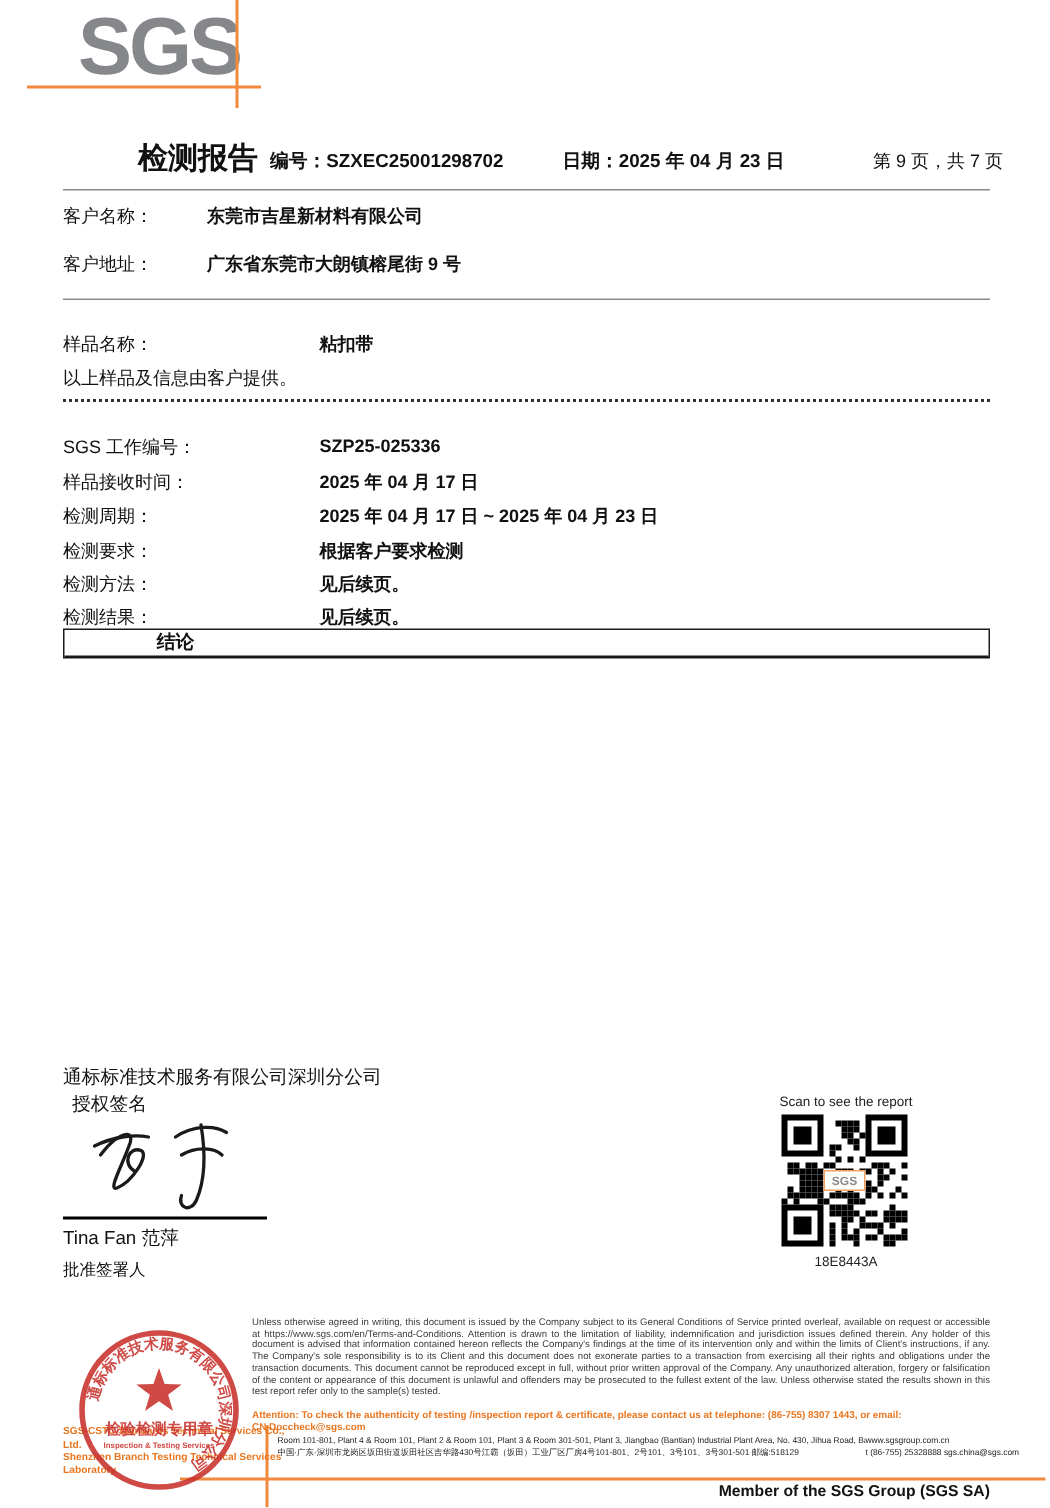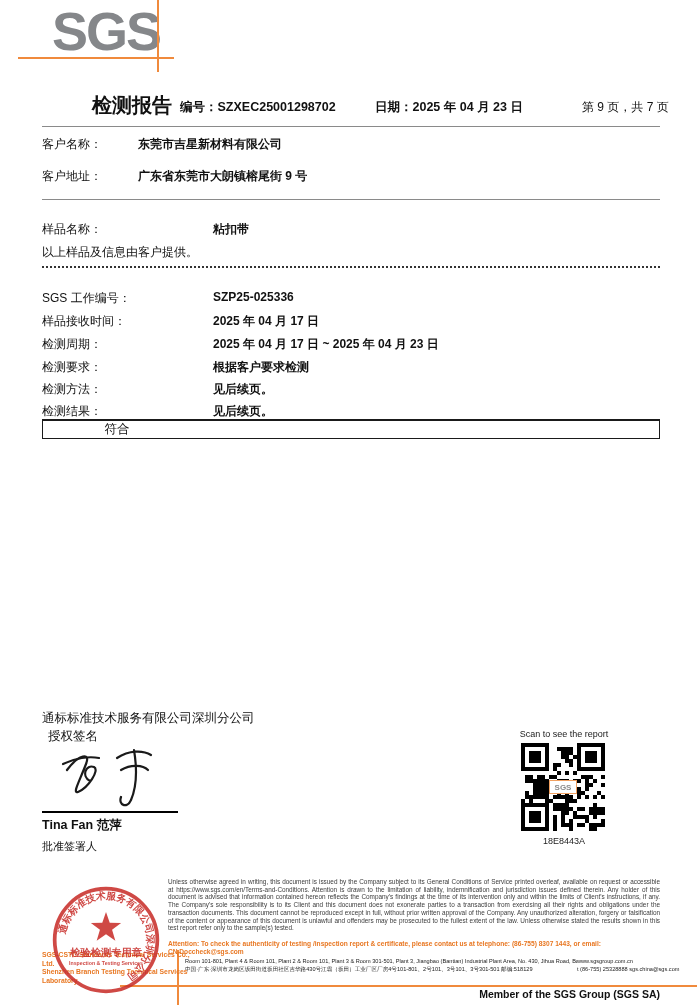--- a/index.html
+++ b/index.html
@@ -38,21 +38,21 @@
   .rt-c2 { width:148px; display:flex; align-items:center; justify-content:center; }
   .rt-h { font-size:12.5px; font-weight:bold; }
   .rt-req { font-size:12.5px; font-weight:bold; line-height:20px; padding:3px 6px; }
   .rt-con { font-size:12.5px; }
 
   
   .sig-co { left:42px; top:710px; font-size:12.5px; }
   .sig-auth { left:48px; top:728px; font-size:12.5px; }
   .sig-svg { left:55px; top:740px; }
   .sig-line { left:42px; top:811px; width:136px; height:2px; background:#000; }
-  .sig-name { left:42px; top:817px; font-size:12.5px; font-weight:bold; }
+  .sig-name { left:42px; top:817px; font-size:12.5px; font-weight:normal; }
   .sig-title { left:42px; top:839px; font-size:11px;font-family:Liberation Serif, serif; }
 
   
   .qr-caption { left:512px; top:729px; width:104px; text-align:center; font-size:9px; color:#222; }
   .qr-box { left:521px; top:743px; width:84px; height:88px; background:#fff; }
   .qr-modules { position:absolute; left:0; top:0; width:84px; height:88px; }
   .qr-modules div { position:absolute; width:4px; height:4px; background:#000; }
   .finder { position:absolute; width:28px; height:28px; border:4px solid #000; }
   .finder::after { content:""; position:absolute; left:4px; top:4px; width:12px; height:12px; background:#000; }
   .finder.tl { left:0; top:0; } .finder.tr { right:0; top:0; } .finder.bl { left:0; bottom:0; }
@@ -115,23 +115,23 @@
   <div class="abs val" style="left:213px;top:336px">2025 年 04 月 17 日 ~ 2025 年 04 月 23 日</div>
   <div class="abs lbl" style="left:42px;top:359px">检测要求：</div>
   <div class="abs val" style="left:213px;top:359px">根据客户要求检测</div>
   <div class="abs lbl" style="left:42px;top:381px">检测方法：</div>
   <div class="abs val" style="left:213px;top:381px">见后续页。</div>
   <div class="abs lbl" style="left:42px;top:403px">检测结果：</div>
   <div class="abs val" style="left:213px;top:403px">见后续页。</div>
 
   <div class="abs rtable">
     <div class="rt-row rt-head">
+      <div class="rt-c2 rt-h">结论</div>
     </div>
     <div class="rt-row">
-      <div class="rt-c2 rt-con">符合</div>
     </div>
   </div>
 
   <div class="abs sig-co">通标标准技术服务有限公司深圳分公司</div>
   <div class="abs sig-auth">授权签名</div>
   <svg class="abs sig-svg" width="130" height="70" viewBox="0 0 130 70">
     <g fill="none" stroke="#1a1a1a" stroke-width="2.2" stroke-linecap="round">
       <path d="M12,30 C24,14 36,12 31,24 C25,40 17,54 23,52 C33,48 45,30 39,27 C31,24 26,36 35,41"></path>
       <path d="M8,24 C20,18 34,16 44,18"></path>
       <path d="M62,18 C74,10 88,10 96,15"></path>

